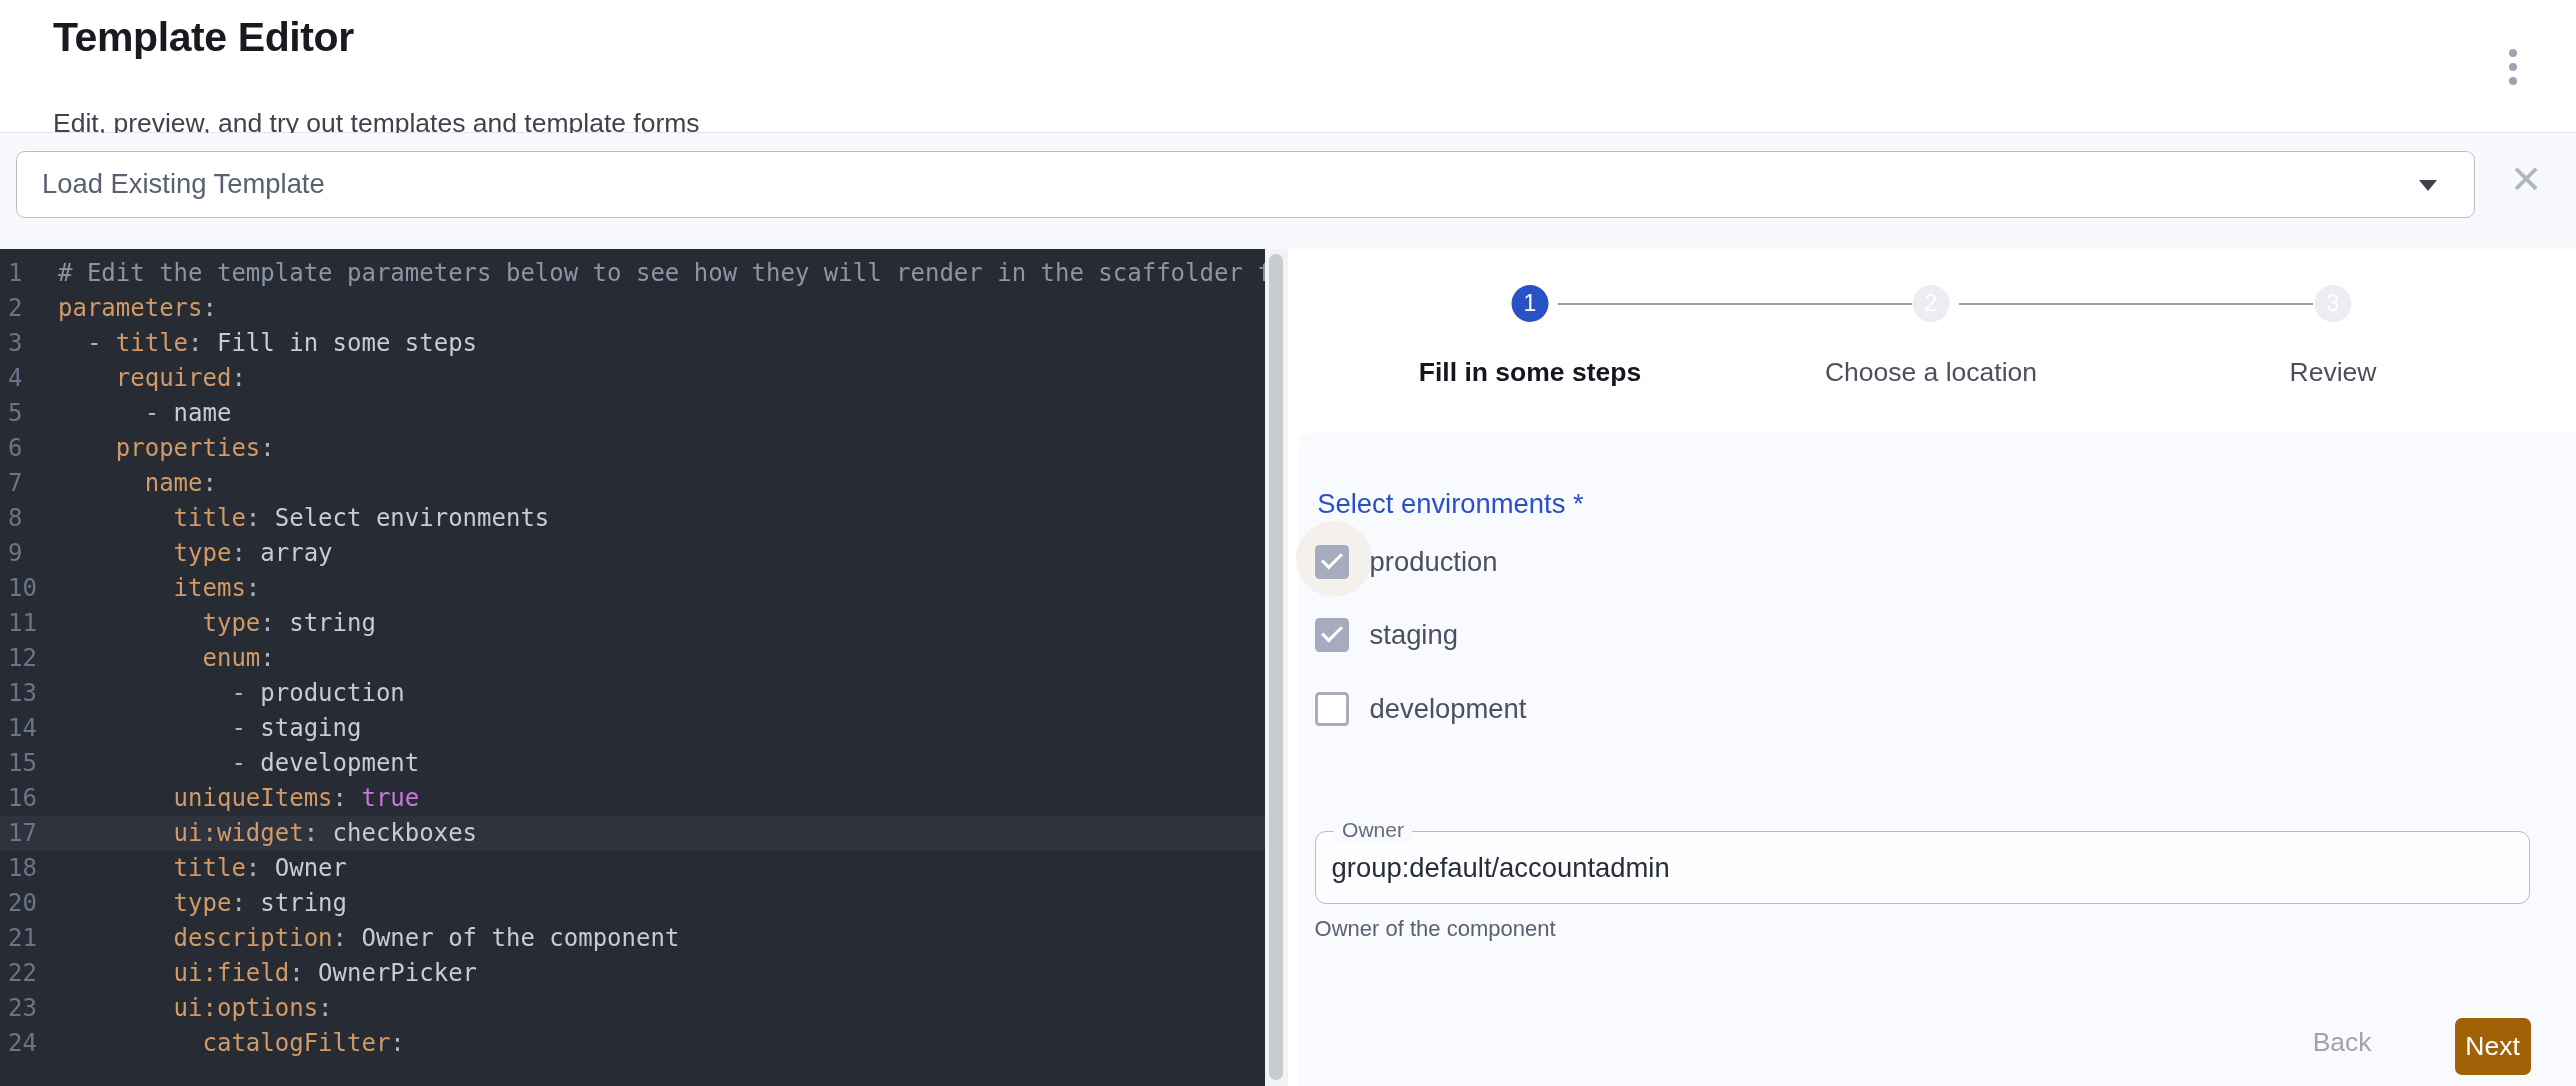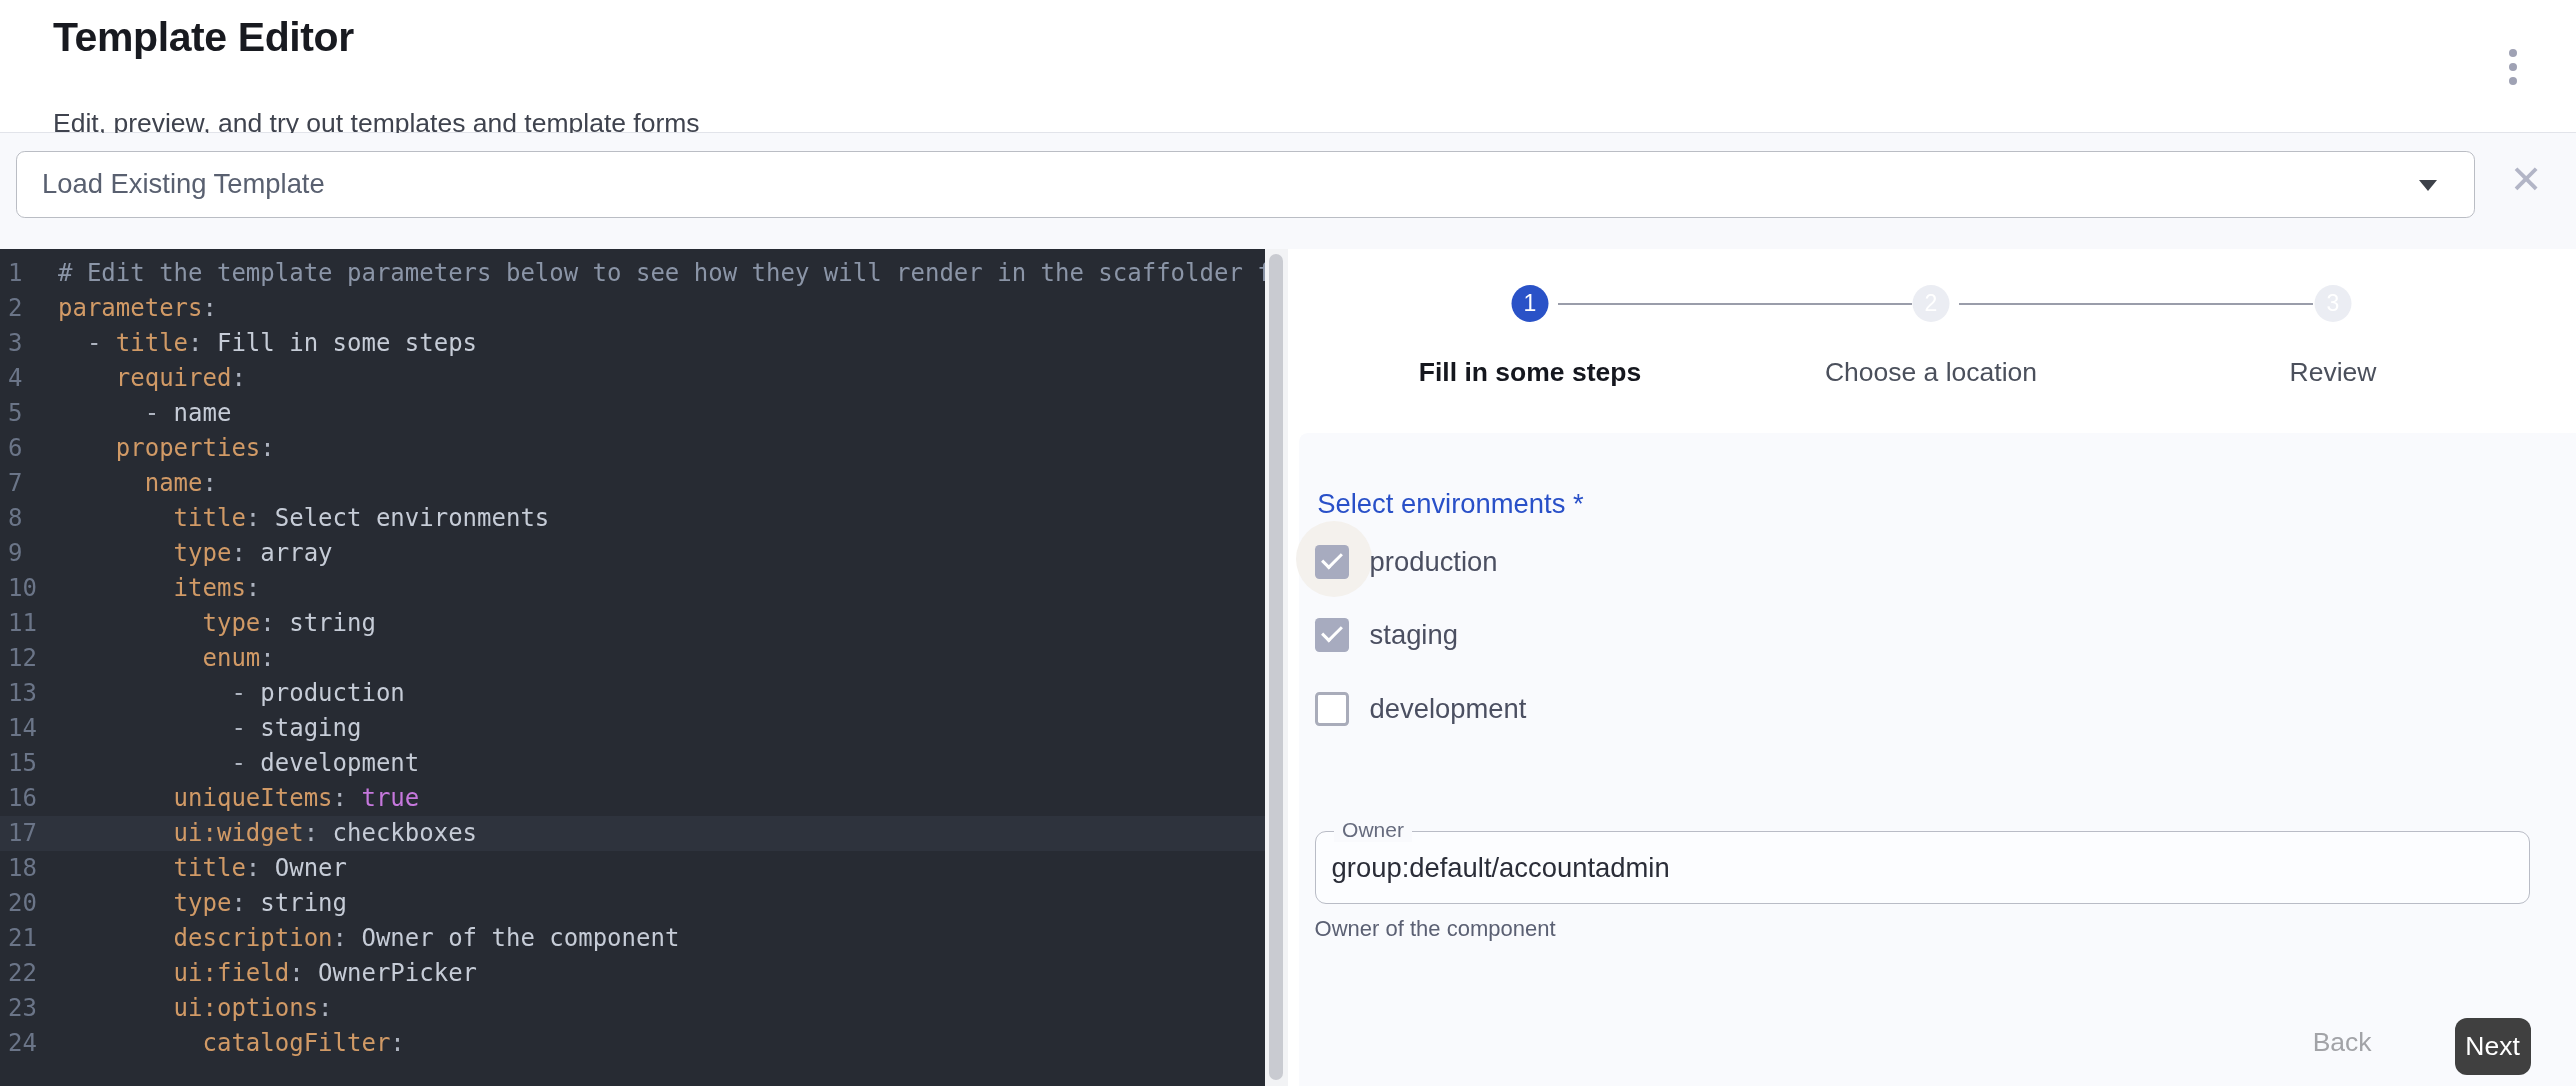--- a/index.html
+++ b/index.html
@@ -62,21 +62,21 @@
   .cb-label{margin-left:21px;font-size:27.4px;color:#4b4f61;}
 
   
   .owner-wrap{position:absolute;left:16px;top:398px;width:1215px;height:73px;}
   .owner-input{width:100%;height:100%;box-sizing:border-box;background:#fcfdff;border:1.8px solid #b9bcc6;border-radius:11px;font-family:"Liberation Sans",sans-serif;font-size:27.4px;color:#2a2d38;padding:0 0 0 16px;outline:none;}
   .owner-label{position:absolute;left:19.5px;top:-13.3px;padding:0 8px;font-size:21px;color:#666b7e;background:#f9fafd;}
   .owner-helper{position:absolute;left:16px;top:483px;font-size:22px;color:#5b6073;}
 
   
   .back-btn{position:absolute;right:188px;bottom:19.5px;font-size:26.5px;color:#a2a3a7;background:none;border:none;padding:8.8px 16px;cursor:default;font-family:"Liberation Sans",sans-serif;}
-  .next-btn{position:absolute;right:45px;bottom:10.6px;width:76px;height:57px;background:#404040;border:none;border-radius:12px;color:#ffffff;font-size:26.5px;cursor:pointer;font-family:"Liberation Sans",sans-serif;}
+  .next-btn{position:absolute;right:45px;bottom:10.6px;width:76px;height:57px;background:#a16207;border:none;border-radius:7px;color:#ffffff;font-size:26.5px;cursor:pointer;font-family:"Liberation Sans",sans-serif;}
 </style>
 </head>
 <body>
 
 <div id="app">
 
   <div class="header">
     <div class="page-title">Template Editor</div>
     <div class="page-subtitle">Edit, preview, and try out templates and template forms</div>
     <div class="kebab">

